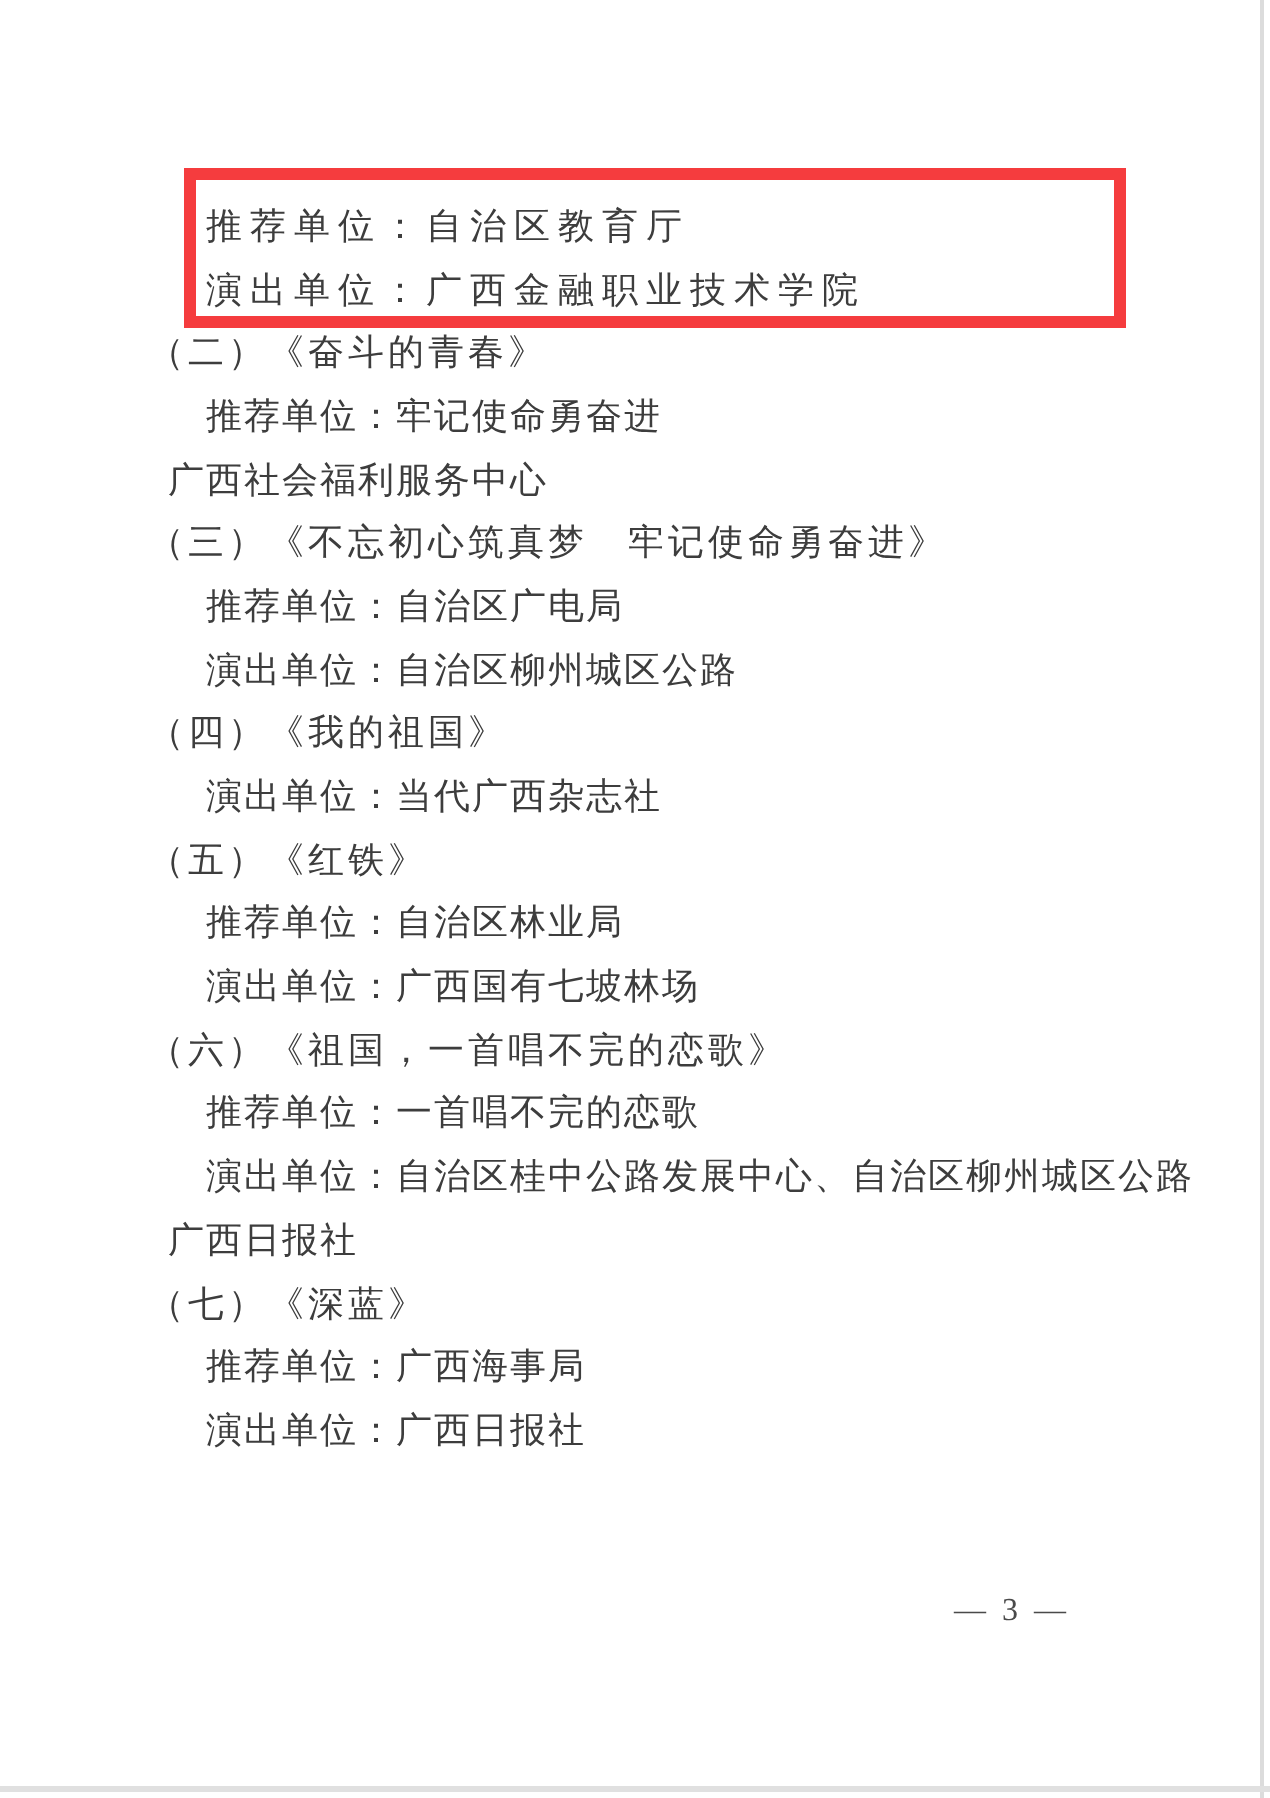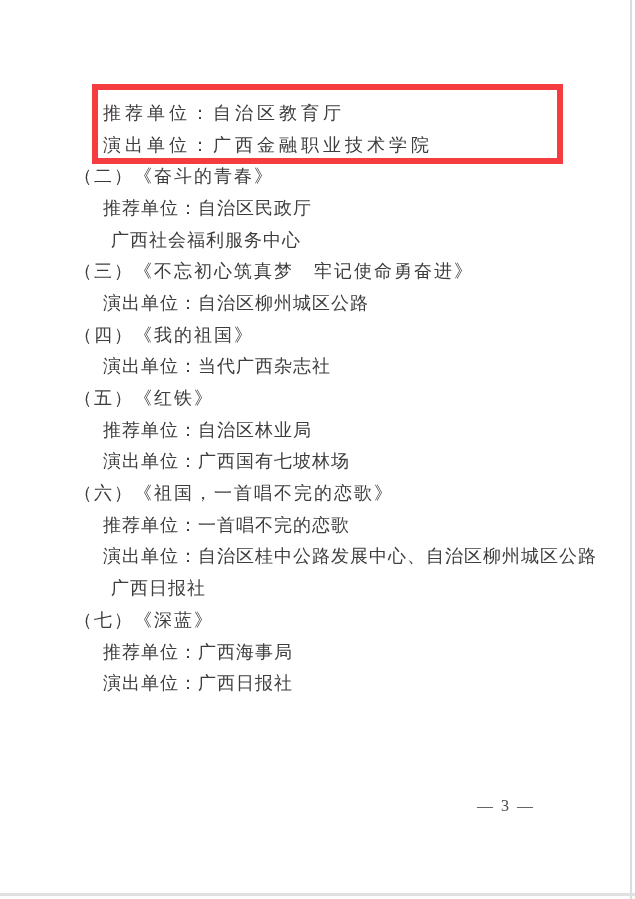--- a/index.html
+++ b/index.html
@@ -26,21 +26,21 @@
     height: 31.7px;
     display: flex;
     align-items: center;
     font-size: 18px;
     letter-spacing: 1px;
     white-space: nowrap;
     color: #3d3d3d;
   }
   .l-label   { padding-left: 103px; }
   .l-heading { padding-left: 74px; letter-spacing: 2px; }
-  .l-cont    { padding-left: 111px; }
+  .l-cont    { padding-left: 84px; }
   .l-boxed   { letter-spacing: 4px; }
   .highlight-box {
     position: absolute;
     left: 92px;
     top: 84px;
     width: 471px;
     height: 80px;
     border: 6px solid #f53c3e;
     box-sizing: border-box;
     pointer-events: none;
@@ -73,23 +73,24 @@
 </style>
 </head>
 <body>
 
 <div class="page">
 
   <div class="content">
     <div class="line l-label l-boxed">推荐单位：自治区教育厅</div>
     <div class="line l-label l-boxed">演出单位：广西金融职业技术学院</div>
     <div class="line l-heading">（二）《奋斗的青春》</div>
-    <div class="line l-label">推荐单位：自治区民政厅</div>
+    <div class="line l-label">推荐单位：牢记使命勇奋进</div>
     <div class="line l-cont">广西社会福利服务中心</div>
     <div class="line l-heading">（三）《不忘初心筑真梦　牢记使命勇奋进》</div>
+    <div class="line l-label">推荐单位：自治区广电局</div>
     <div class="line l-label">演出单位：自治区柳州城区公路</div>
     <div class="line l-heading">（四）《我的祖国》</div>
     <div class="line l-label">演出单位：当代广西杂志社</div>
     <div class="line l-heading">（五）《红铁》</div>
     <div class="line l-label">推荐单位：自治区林业局</div>
     <div class="line l-label">演出单位：广西国有七坡林场</div>
     <div class="line l-heading">（六）《祖国，一首唱不完的恋歌》</div>
     <div class="line l-label">推荐单位：一首唱不完的恋歌</div>
     <div class="line l-label">演出单位：自治区桂中公路发展中心、自治区柳州城区公路</div>
     <div class="line l-cont">广西日报社</div>

